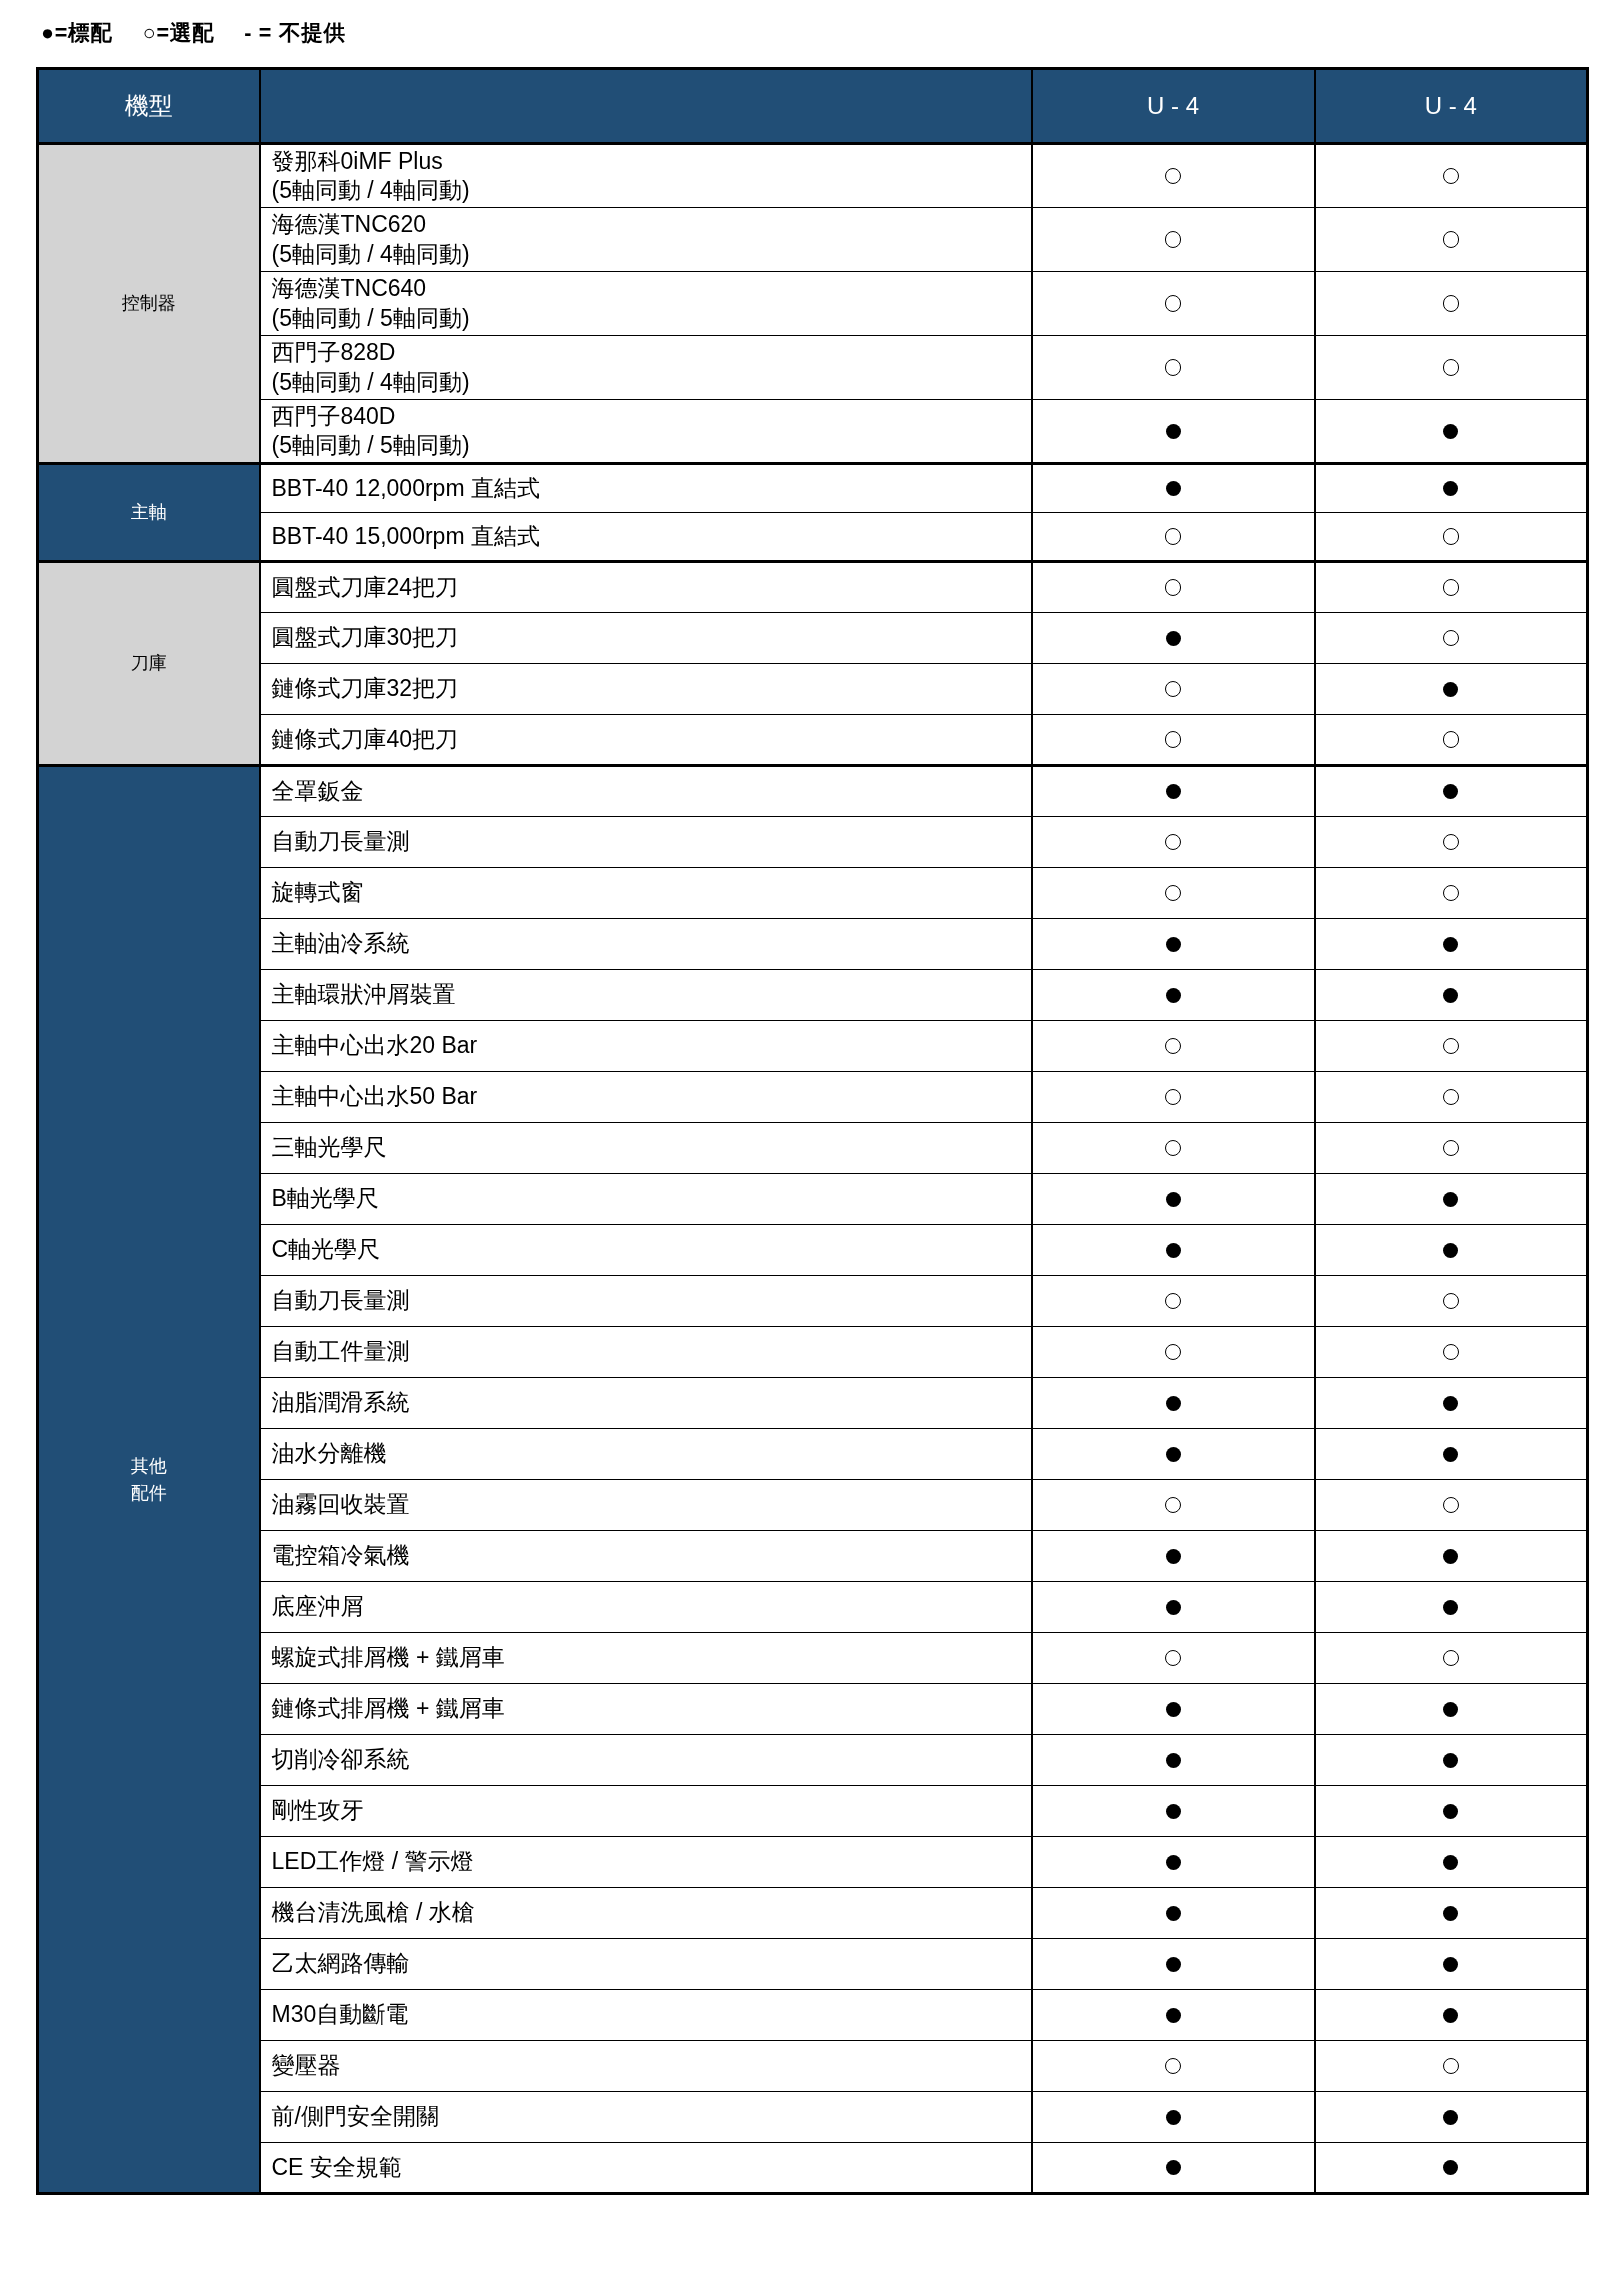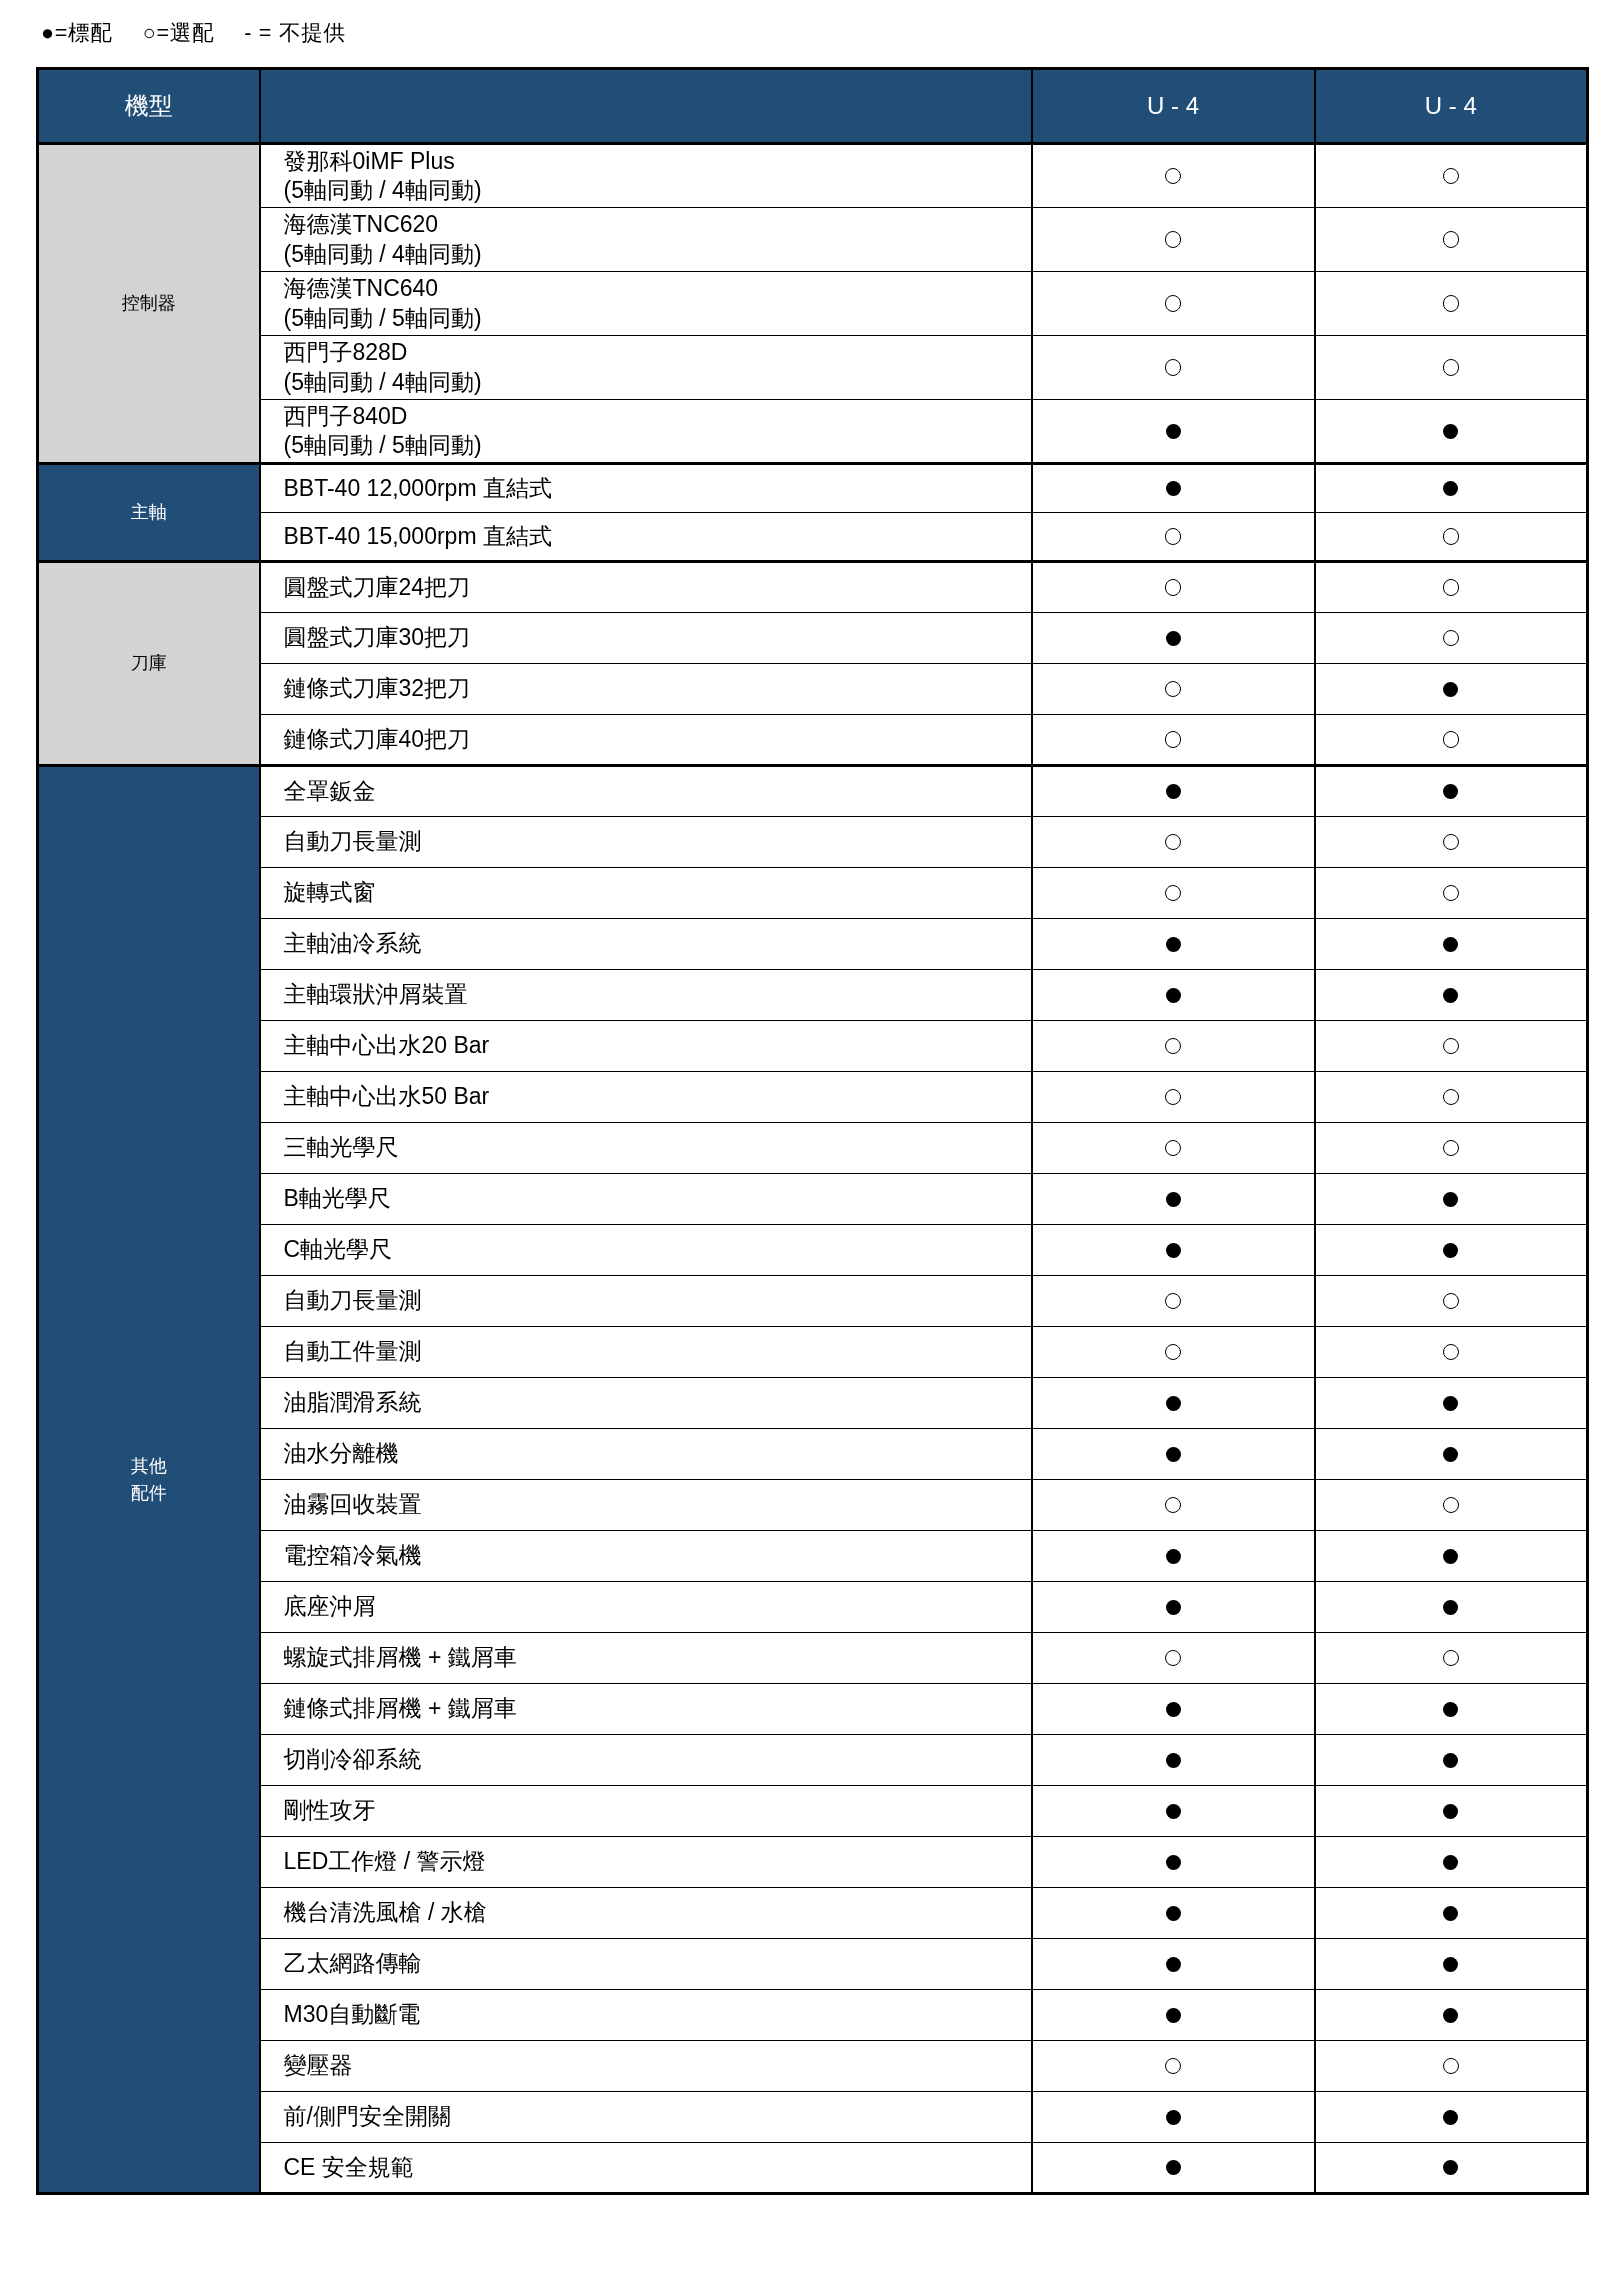--- a/index.html
+++ b/index.html
@@ -18,21 +18,21 @@
     overflow:hidden;
     margin:0 auto;
   }
   
   .legend{
     position:absolute;left:41px;top:18.3px;
     font-size:21.6px;color:#000;
     letter-spacing:0.7px;
     white-space:nowrap;
   }
-  .legend span{margin-right:30px;}
+  .legend span{margin-right:30px;font-weight:bold;}
   .legend span:last-child{margin-right:16px;}
   
   table.spec{
     position:absolute;left:36px;top:67px;
     width:1551px;
     border-collapse:collapse;
     table-layout:fixed;
     background:var(--bg);
   }
   table.spec th,table.spec td{
@@ -47,21 +47,21 @@
     background:var(--blue);
     color:#fff;
     font-size:24px;
     text-align:center;
     border-bottom:3.3px solid var(--border) !important;
   }
   tr.sec-start td,tr.sec-start th{border-top:3.3px solid var(--border);}
   td.item-cell{
     font-size:23px;color:#000;
     text-align:left;
-    padding-left:23px;padding-right:5.2px;
+    padding-left:11px;padding-right:5.2px;
     line-height:1.28;
     white-space:pre-line;
   }
   td.value-cell{text-align:center;}
   th.section-label{
     font-size:18px;
     text-align:center;
     line-height:1.5;
     white-space:pre-line;
   }

